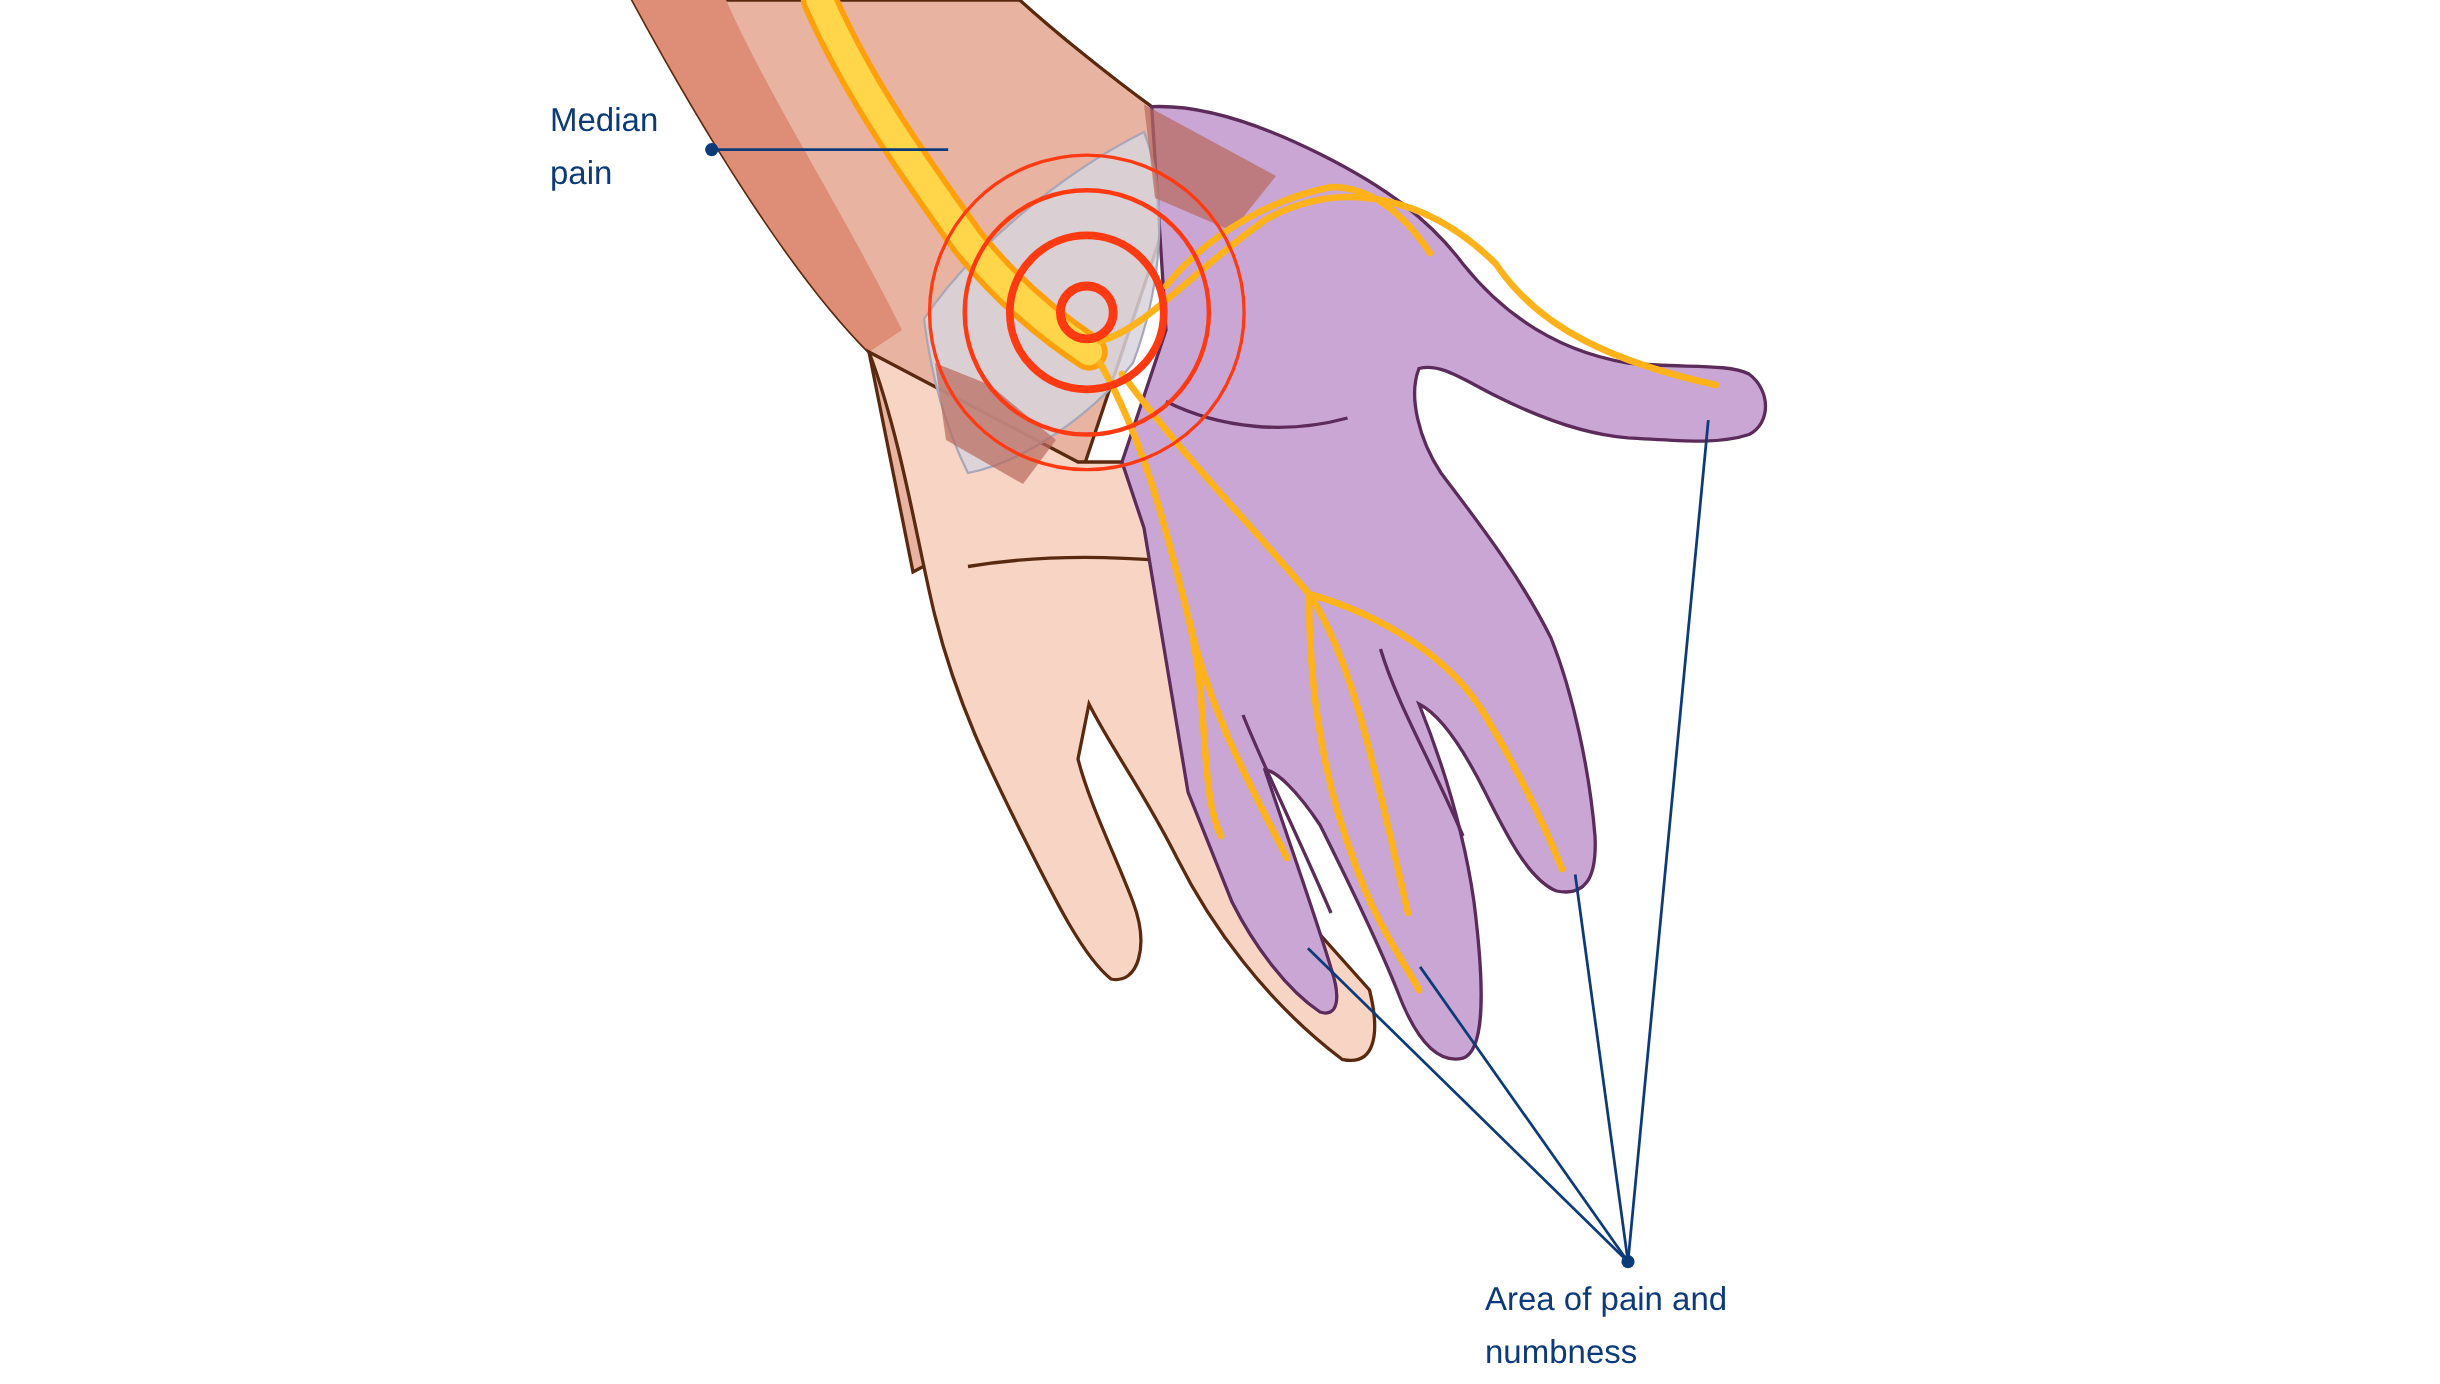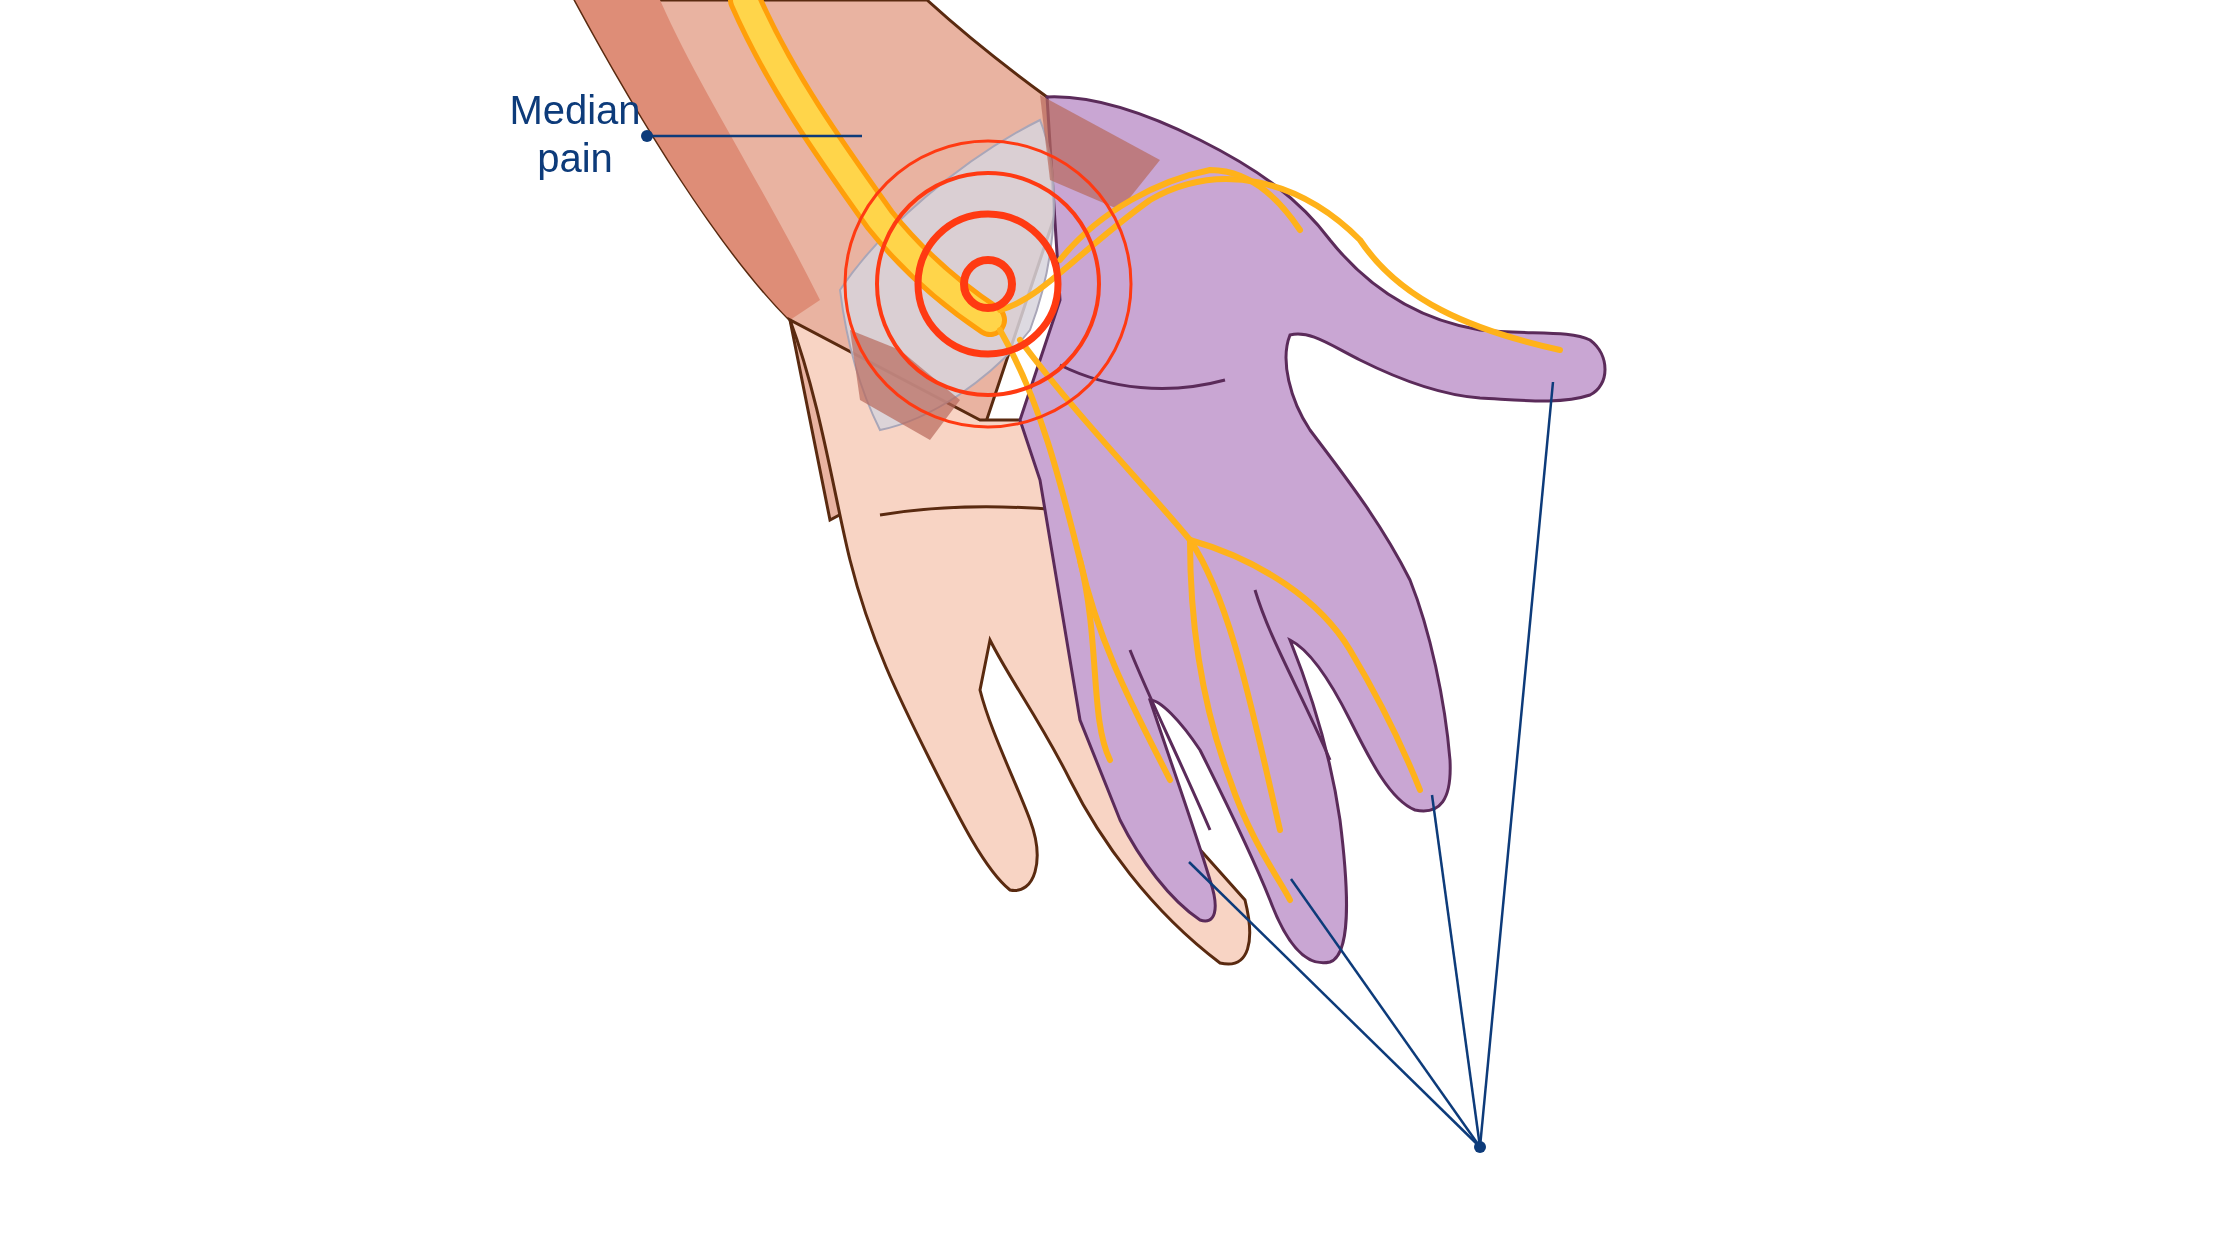--- a/index.html
+++ b/index.html
@@ -3,23 +3,23 @@
 <meta charset="utf-8">
 <style>
   html, body { margin: 0; padding: 0; background: #ffffff; }
   body { width: 2218px; height: 1258px; position: relative; overflow: hidden; }
   #stage { position: absolute; left: 0; top: 0; width: 2218px; height: 1258px; }
   svg#illustration { position: absolute; left: 0; top: 0; }
   .label {
     position: absolute;
     font-family: "Liberation Sans", "DejaVu Sans", sans-serif;
     color: #0d3b7a;
-    font-size: 40px;
+    font-size: 30px;
     line-height: 48px;
-    text-align: center;
+    text-align: left;
     white-space: nowrap;
   }
   .label span { display: block; }
   #label-median { left: 500px; top: 86px; width: 150px; }
   #label-area { left: 1350px; top: 1158px; width: 290px; }
 </style>
 </head>
 <body>
 
 <div id="stage">
@@ -76,13 +76,17 @@
     </g>
     <circle cx="647" cy="136" r="6" fill="#0d3b7a"></circle>
     <circle cx="1480" cy="1147" r="6" fill="#0d3b7a"></circle>
   </svg>
 
   <div id="label-median" class="label">
     <span>Median</span>
     <span>pain</span>
   </div>
 
+  <div id="label-area" class="label">
+    <span>Area of pain and</span>
+    <span>numbness</span>
+  </div>
 </div>
 
 </body></html>

